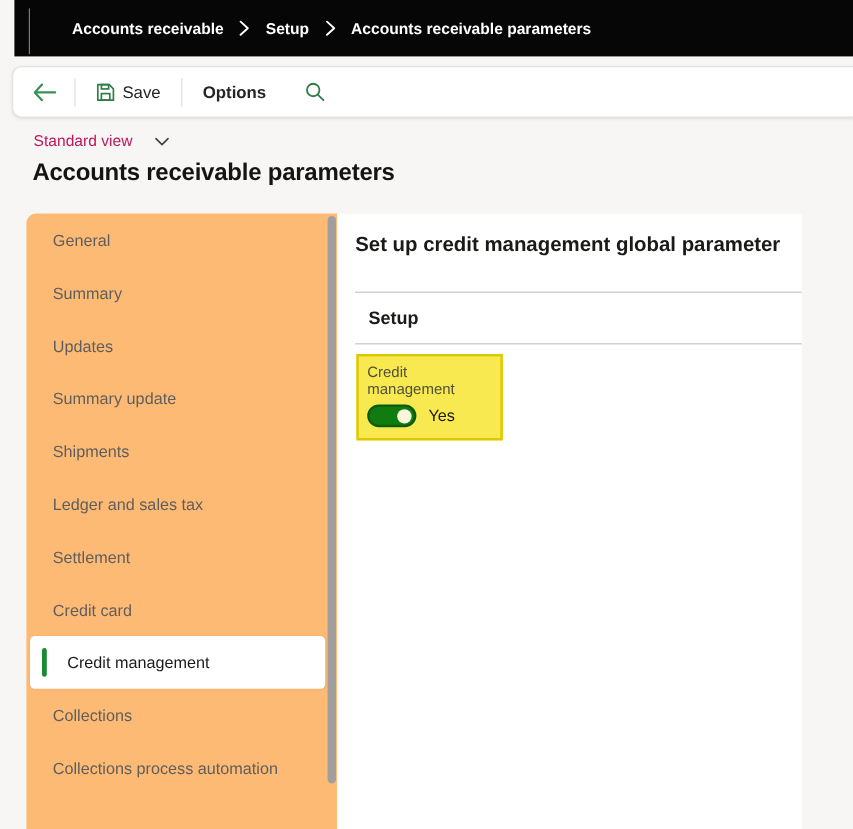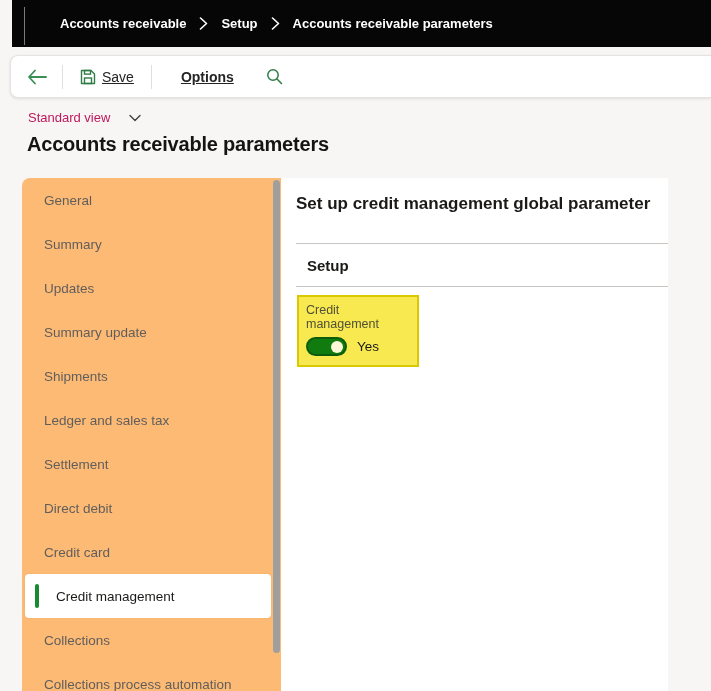--- a/index.html
+++ b/index.html
@@ -27,22 +27,22 @@
   
   .toolbar {
     position:absolute; left:10px; top:55px; width:701px; height:43px;
     background:#ffffff; border:1px solid #e5e3e1; border-right:none;
     border-radius:8px 0 0 8px;
     box-shadow:0 1px 3px rgba(0,0,0,.10);
     display:flex; align-items:center; padding-left:12px;
   }
   .tb-divider { width:1px; height:24px; background:#e1dfdd; margin:0 11px; }
   .tb-btn { display:flex; align-items:center; gap:6px; background:none; border:none;
-    font-family:inherit; font-size:14px; color:#242424; cursor:pointer; padding:4px 6px;text-decoration:underline; }
-  .tb-btn.bold { font-weight:700;margin-left:12px; }
+    font-family:inherit; font-size:14px; color:#242424; cursor:pointer; padding:4px 6px; }
+  .tb-btn.bold { font-weight:700; }
   .icon-btn { background:none; border:none; cursor:pointer; display:flex; align-items:center; padding:4px; }
 
   
   .view-row {
     position:absolute; left:28px; top:110px; display:flex; align-items:center; gap:19px;
     font-size:13px; color:#be185d;
   }
   .page-title {
     position:absolute; left:27px; top:133px;
     font-size:20px; font-weight:700; color:#141414; letter-spacing:-.2px;
@@ -190,23 +190,20 @@
   <div class="nav-item">
       <span class="nav-label">Shipments</span>
     </div>
   <div class="nav-item">
       <span class="nav-label">Ledger and sales tax</span>
     </div>
   <div class="nav-item">
       <span class="nav-label">Settlement</span>
     </div>
   <div class="nav-item">
-      <span class="nav-label">Direct debit</span>
-    </div>
-  <div class="nav-item">
       <span class="nav-label">Credit card</span>
     </div>
   <div class="nav-item selected">
     <span class="sel-bar"></span>
     <span class="nav-label">Credit management</span>
   </div>
   <div class="nav-item">
       <span class="nav-label">Collections</span>
     </div>
   <div class="nav-item">

